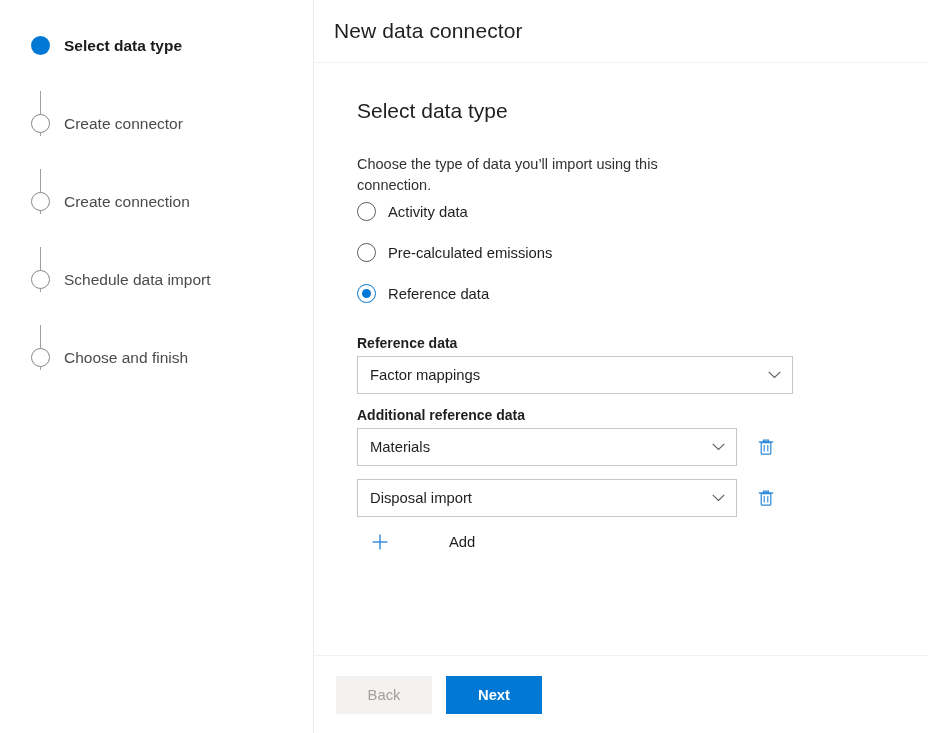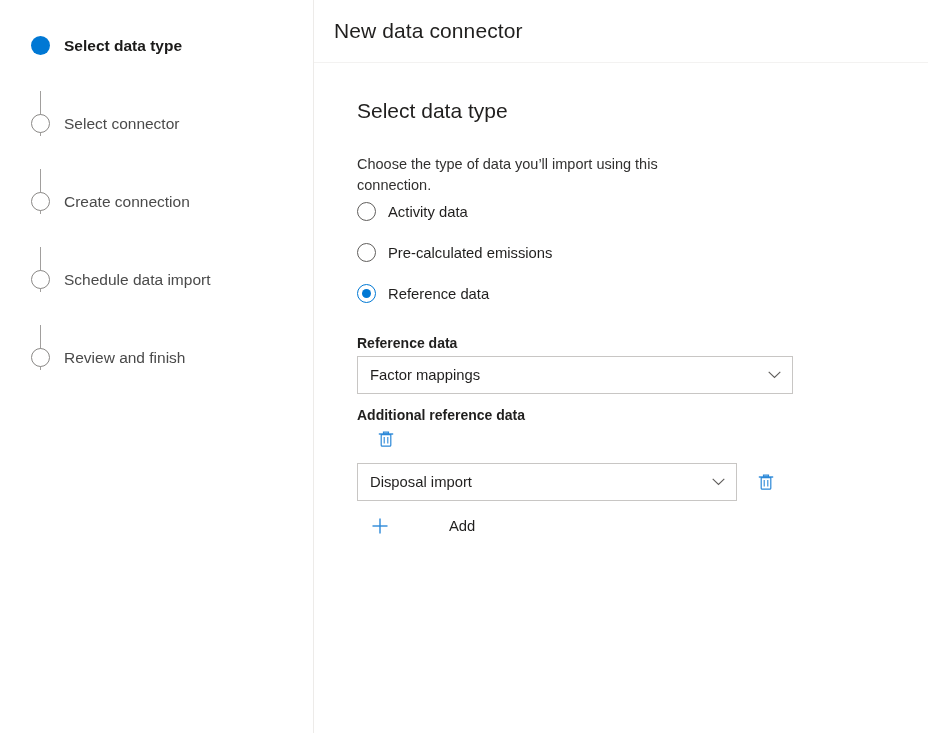--- a/index.html
+++ b/index.html
@@ -294,21 +294,21 @@
           <div class="dot-filled"></div>
         </div>
         <div class="step-label">Select data type</div>
       </div>
 
       <div class="step">
         <div class="step-connector" style="top:55px;height:45px;"></div>
         <div class="step-marker">
           <div class="dot-hollow"></div>
         </div>
-        <div class="step-label">Select connector</div>
+        <div class="step-label">Create connector</div>
       </div>
 
       <div class="step">
         <div class="step-connector" style="top:55px;height:45px;"></div>
         <div class="step-marker">
           <div class="dot-hollow"></div>
         </div>
         <div class="step-label">Create connection</div>
       </div>
 
@@ -317,21 +317,21 @@
         <div class="step-marker">
           <div class="dot-hollow"></div>
         </div>
         <div class="step-label">Schedule data import</div>
       </div>
 
       <div class="step">
         <div class="step-marker">
           <div class="dot-hollow"></div>
         </div>
-        <div class="step-label">Review and finish</div>
+        <div class="step-label">Choose and finish</div>
       </div>
 
     </div>
   </div>
 
   <div class="panel">
 
     <div class="panel-header">
       <div class="panel-title">New data connector</div>
     </div>
@@ -369,20 +369,28 @@
             <svg viewBox="0 0 13 8" width="13" height="8">
                 <path d="M0.7 0.9 L6.5 6.5 L12.3 0.9" fill="none" stroke="#605e5c" stroke-width="1.1"></path>
               </svg>
           </span>
         </div>
       </div>
 
       <div class="field-label second">Additional reference data</div>
 
       <div class="dropdown-row">
+        <div class="dropdown additional">
+          <span class="dropdown-value">Materials</span>
+          <span class="chev">
+            <svg viewBox="0 0 13 8" width="13" height="8">
+                <path d="M0.7 0.9 L6.5 6.5 L12.3 0.9" fill="none" stroke="#605e5c" stroke-width="1.1"></path>
+              </svg>
+          </span>
+        </div>
         <div class="delete-btn">
           <svg viewBox="0 0 20 20" width="20" height="20">
             <path d="M7.5 3.2 h5 v1.6 h-5 z" fill="none" stroke="#2b88d8" stroke-width="1.2"></path>
             <line x1="2.8" y1="5.0" x2="17.2" y2="5.0" stroke="#2b88d8" stroke-width="1.4"></line>
             <path d="M5.2 5.6 h9.6 v10.6 a1 1 0 0 1 -1 1 h-7.6 a1 1 0 0 1 -1 -1 z" fill="none" stroke="#2b88d8" stroke-width="1.2"></path>
             <line x1="8.2" y1="8.0" x2="8.2" y2="14.6" stroke="#2b88d8" stroke-width="1.1"></line>
             <line x1="11.8" y1="8.0" x2="11.8" y2="14.6" stroke="#2b88d8" stroke-width="1.1"></line>
           </svg>
         </div>
       </div>
@@ -412,16 +420,20 @@
           <svg viewBox="0 0 18 18" width="18" height="18">
             <line x1="9" y1="1.5" x2="9" y2="16.5" stroke="#2b88d8" stroke-width="1.4"></line>
             <line x1="1.5" y1="9" x2="16.5" y2="9" stroke="#2b88d8" stroke-width="1.4"></line>
           </svg>
         </span>
         <span class="add-label">Add</span>
       </div>
 
     </div>
 
+    <div class="panel-footer">
+      <button class="btn btn-back">Back</button>
+      <button class="btn btn-next">Next</button>
+    </div>
 
   </div>
 
 </div>
 
 </body></html>

